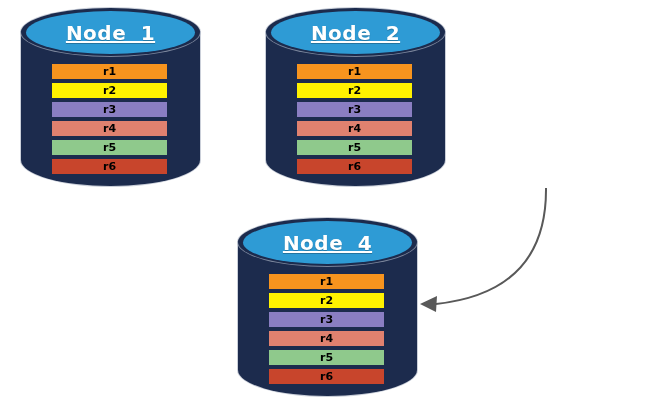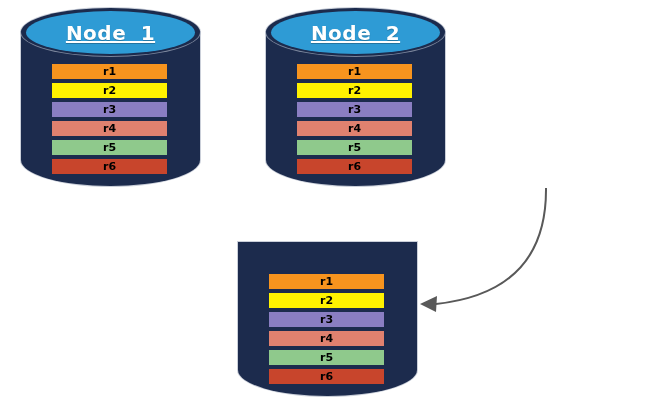--- a/index.html
+++ b/index.html
@@ -75,20 +75,25 @@
         <div class="row" style="background: rgb(138, 126, 194);">r3</div>
         <div class="row" style="background: rgb(224, 129, 111);">r4</div>
         <div class="row" style="background: rgb(143, 201, 140);">r5</div>
         <div class="row" style="background: rgb(200, 69, 44);">r6</div>
       </div>
   </section>
 
 
   <section class="node" style="left:238px;top:218px;">
     <div class="cyl-body"></div>
+    <div class="cyl-top">
+      <div class="cyl-top-inner">
+        <span class="node-label">Node 4</span>
+      </div>
+    </div>
     <div class="rows">
         <div class="row" style="background: rgb(247, 148, 30);">r1</div>
         <div class="row" style="background: rgb(255, 242, 0);">r2</div>
         <div class="row" style="background: rgb(138, 126, 194);">r3</div>
         <div class="row" style="background: rgb(224, 129, 111);">r4</div>
         <div class="row" style="background: rgb(143, 201, 140);">r5</div>
         <div class="row" style="background: rgb(200, 69, 44);">r6</div>
       </div>
   </section>
 

